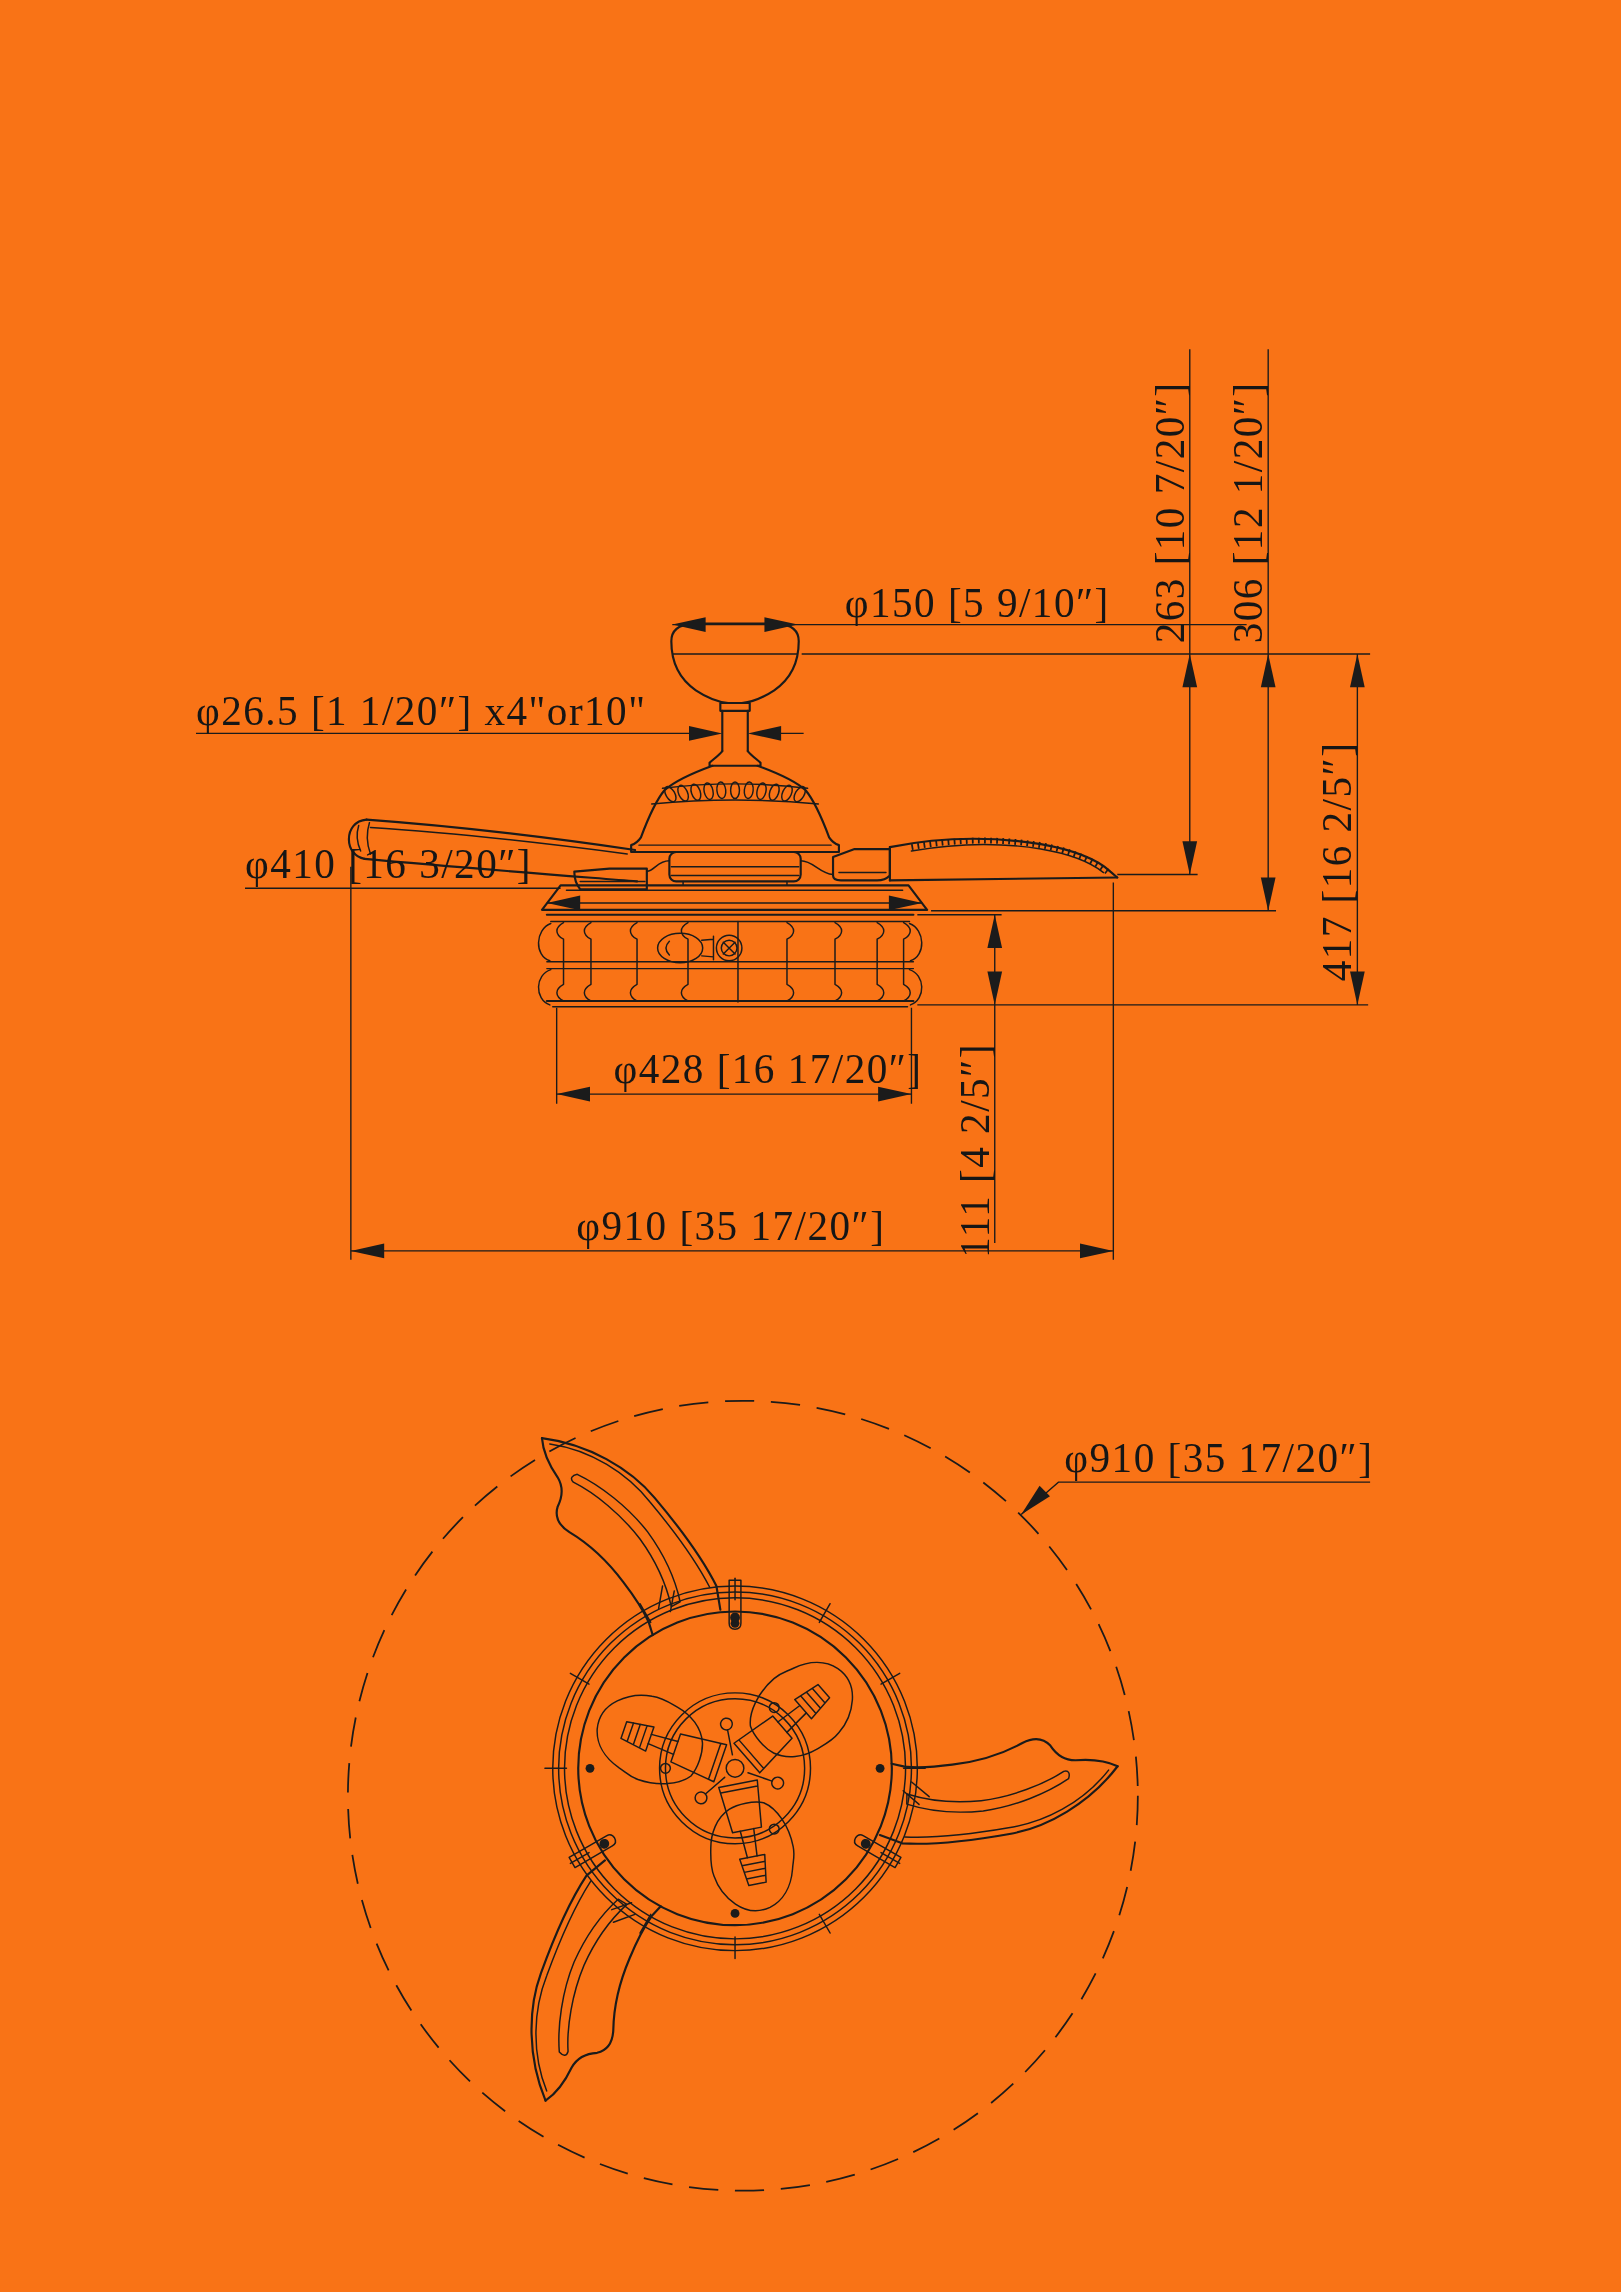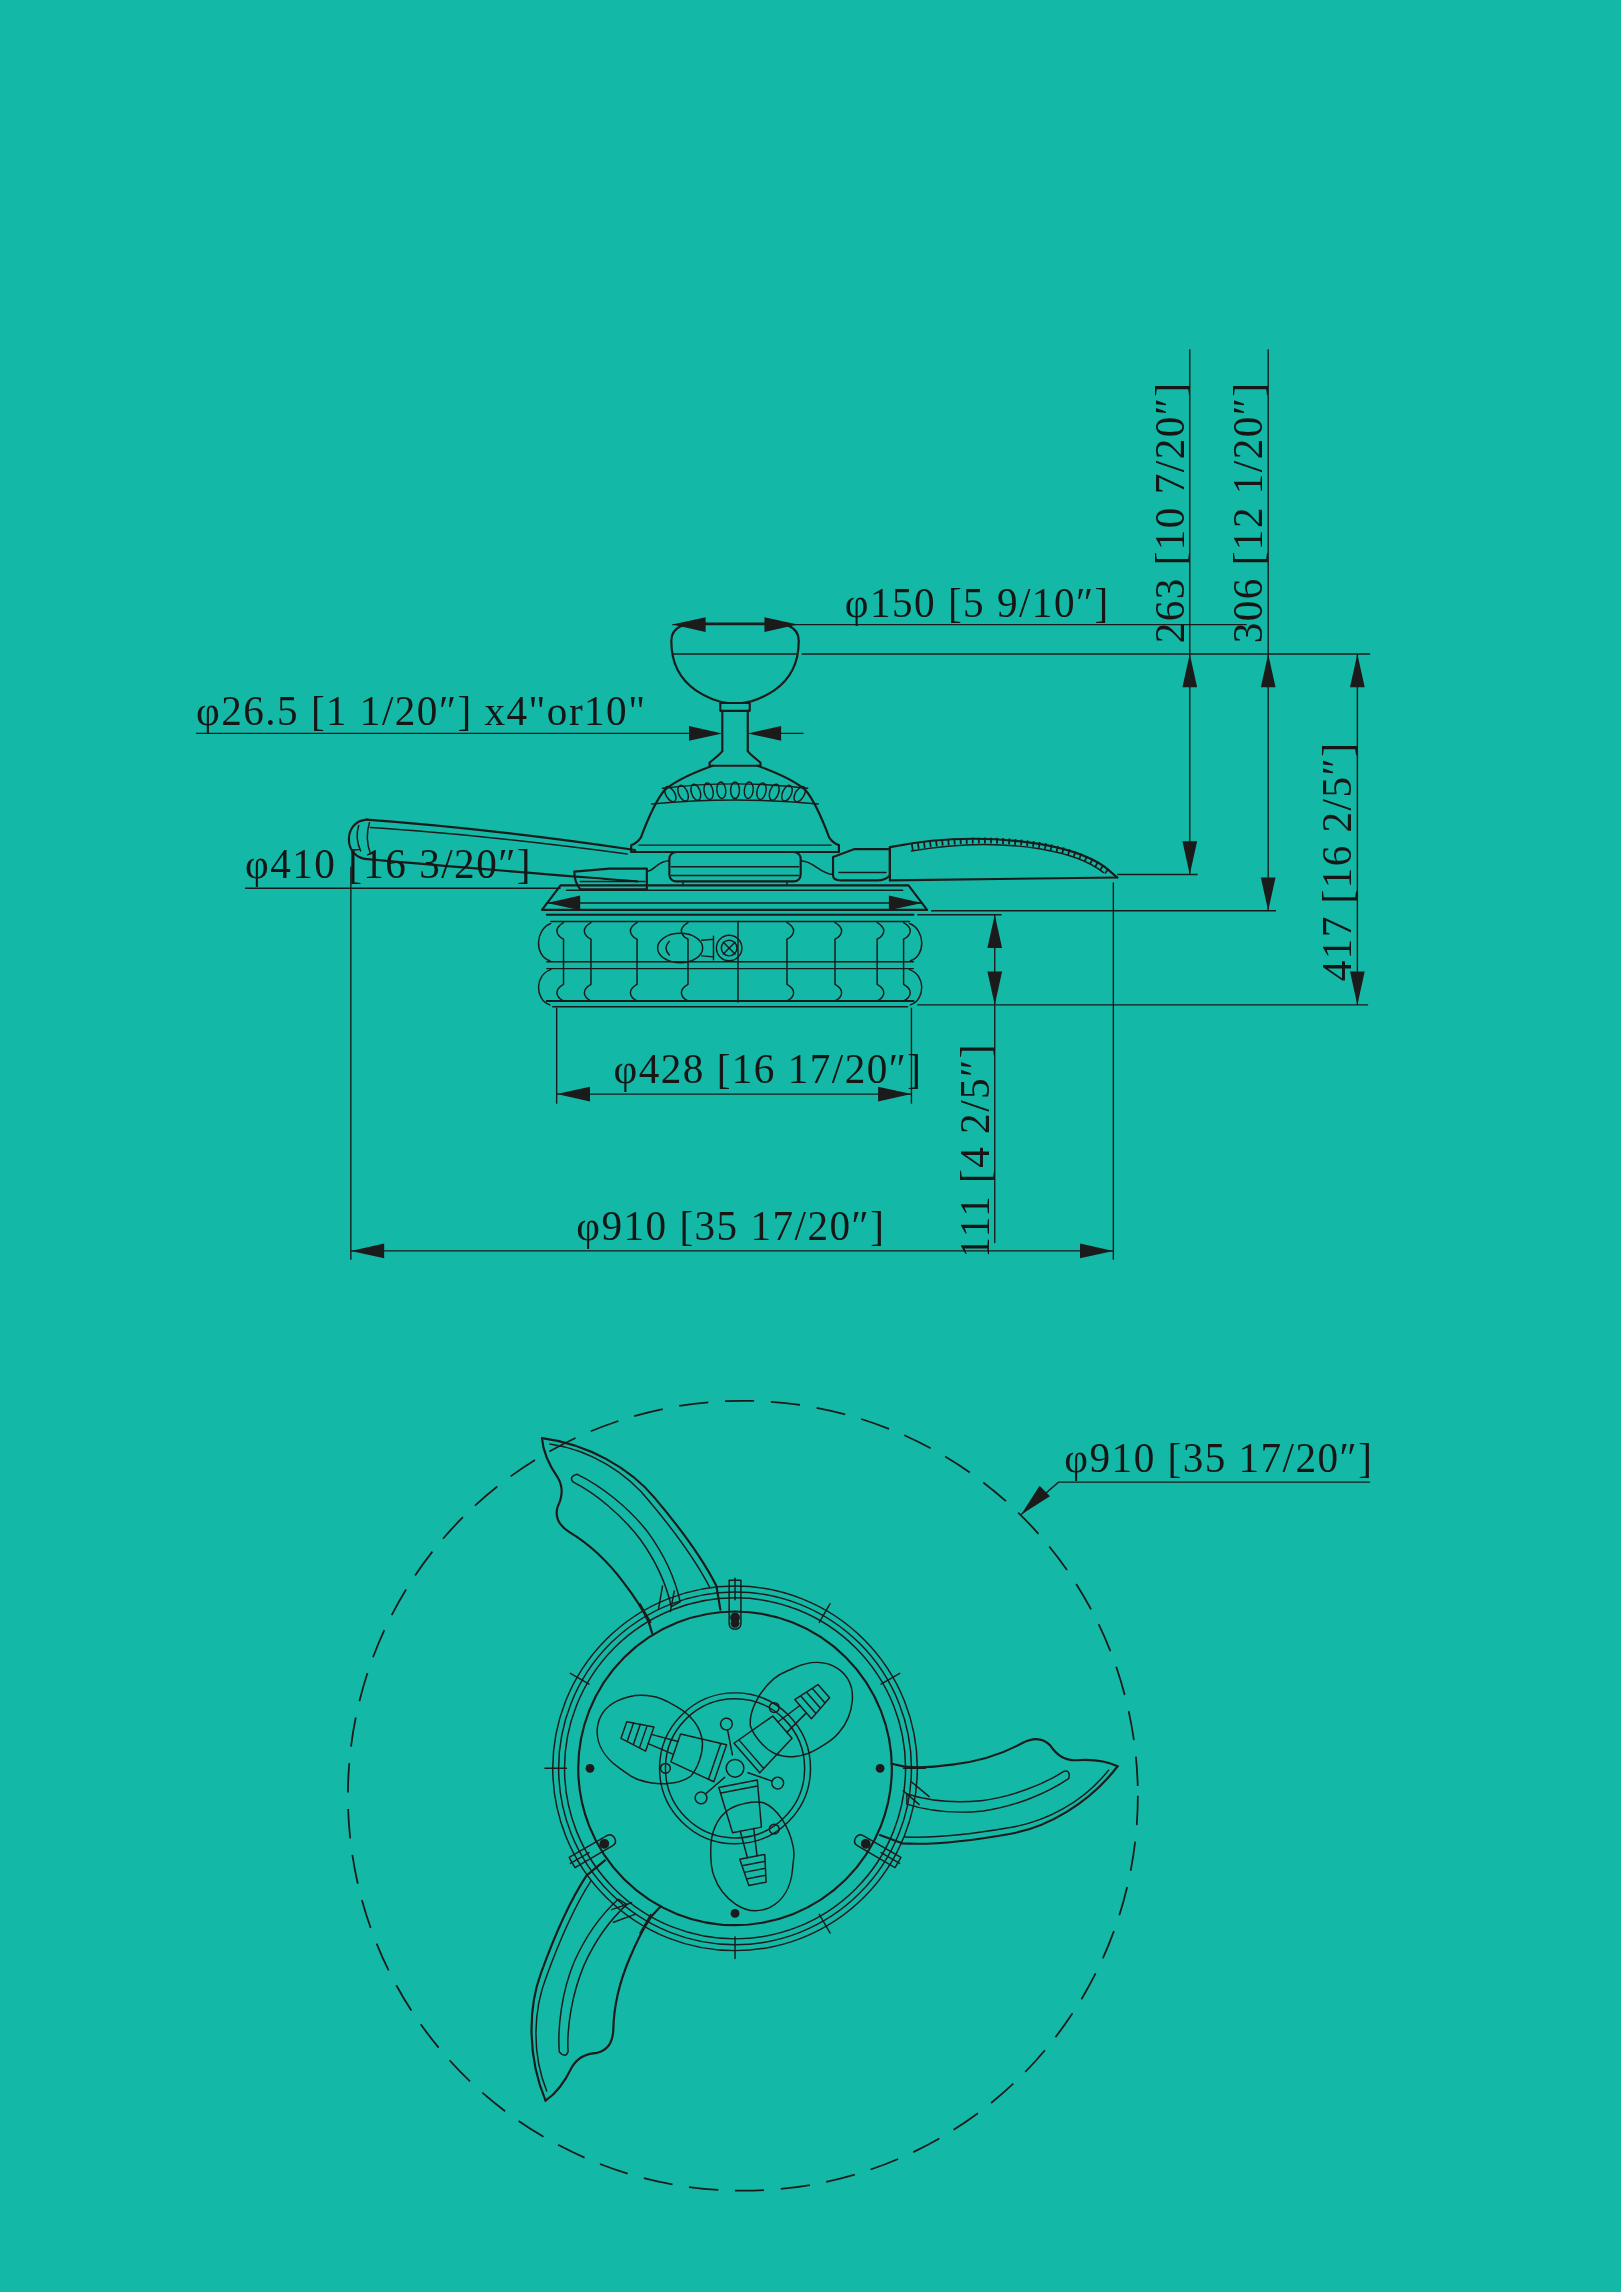--- a/index.html
+++ b/index.html
@@ -1,16 +1,16 @@
 <!DOCTYPE html>
 <html><head>
 <meta charset="utf-8">
 <style>
   html,body{margin:0;padding:0;background:#ffffff;}
-  #page{position:relative;width:1621px;height:2293px;background:#14b8a6;overflow:hidden;}
+  #page{position:relative;width:1621px;height:2293px;background:#f97316;overflow:hidden;}
   svg{display:block;}
   .ol{fill:none;stroke:#1b1b1b;stroke-width:2.2;stroke-linecap:round;stroke-linejoin:round;}
   .tn{fill:none;stroke:#1b1b1b;stroke-width:1.5;stroke-linecap:round;stroke-linejoin:round;}
   .dim{fill:none;stroke:#1b1b1b;stroke-width:1.4;stroke-linecap:butt;}
   .hatch{fill:none;stroke:#1b1b1b;stroke-width:6;stroke-dasharray:1.8 4.4;}
   .dash{fill:none;stroke:#1b1b1b;stroke-width:1.8;stroke-dasharray:30 17;}
   .arr{fill:#1b1b1b;stroke:none;}
   .dot{fill:#1b1b1b;stroke:none;}
   .dimtext{font-family:"Liberation Serif","DejaVu Serif",serif;font-size:42px;letter-spacing:1.5px;fill:#161616;}
 </style>

